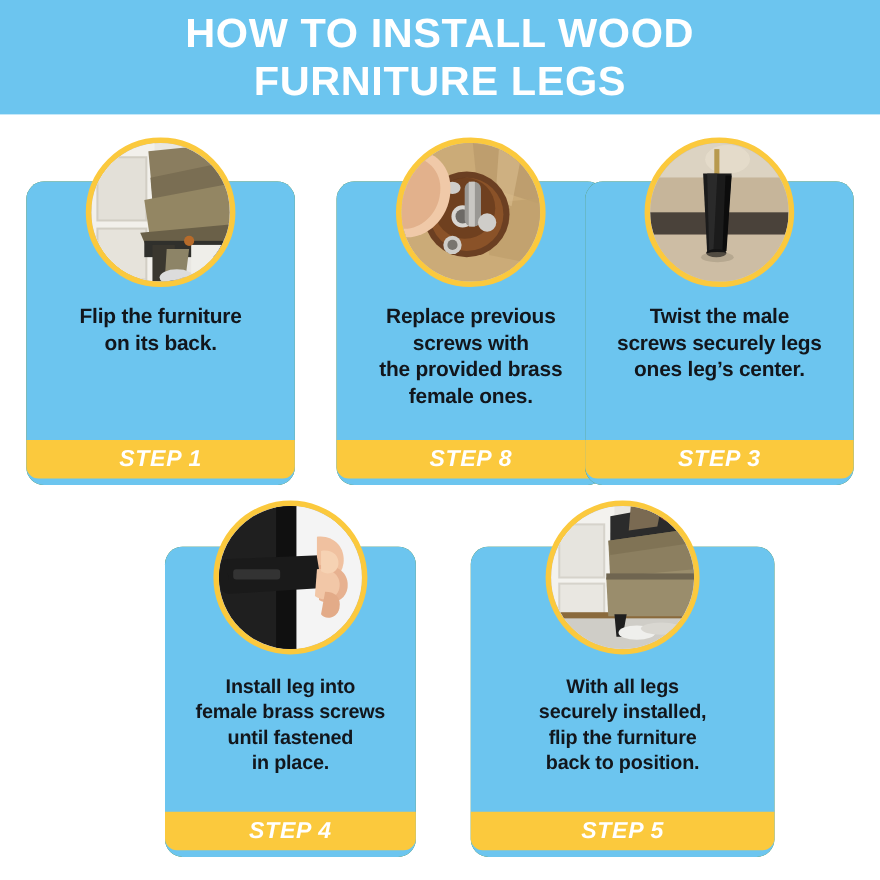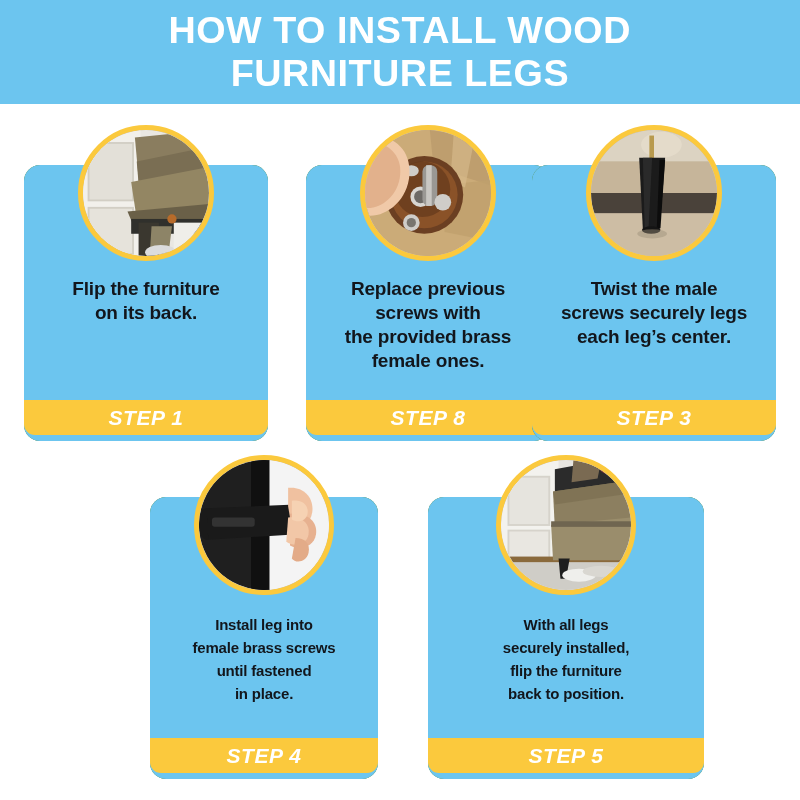--- a/index.html
+++ b/index.html
@@ -130,21 +130,21 @@
   }
 
   
   #card-1 { left: 24px;  top: 165px; height: 276px; }
   #card-2 { left: 278px; top: 165px; height: 276px; margin-left: 28px; }
   #card-3 { left: 532px; top: 165px; height: 276px; }
   
   #card-4 { left: 150px; top: 497px; height: 282px; width: 228px; }
   #card-5 { left: 428px; top: 497px; height: 282px; width: 276px; }
 
-  #card-4 .card-caption, #card-5 .card-caption { top: 116px; font-size: 15px; line-height: 23px; }
+  #card-4 .card-caption, #card-5 .card-caption { top: 116px; font-size: 18px; line-height: 23px; }
   #card-4 .photo-circle, #card-5 .photo-circle { top: -42px; width: 140px; height: 140px; }
 </style>
 </head>
 <body>
 
 <div id="page">
 
   <div class="header-banner">
     <div class="header-title-line">HOW TO INSTALL WOOD</div>
     <div class="header-title-line">FURNITURE LEGS</div>
@@ -243,21 +243,21 @@
           <path d="M74,32 L80,32 L75,106 L71,106 Z" fill="#0c0c0c"></path>
           <ellipse cx="65" cy="108" rx="10" ry="4" fill="#141414"></ellipse>
           <ellipse cx="66" cy="112" rx="16" ry="5" fill="#9c8e78" opacity="0.45"></ellipse>
         </svg>
       </div>
     </div>
 
     <div class="card-caption">
       <span class="cap-line">Twist the male</span>
       <span class="cap-line">screws securely legs</span>
-      <span class="cap-line">each leg’s center.</span>
+      <span class="cap-line">ones leg’s center.</span>
     </div>
 
     <div class="step-bar bottom-rounded">
       <span class="step-label">STEP 3</span>
     </div>
   </div>
 
   <div class="card" id="card-4">
     <div class="card-body"></div>
 

